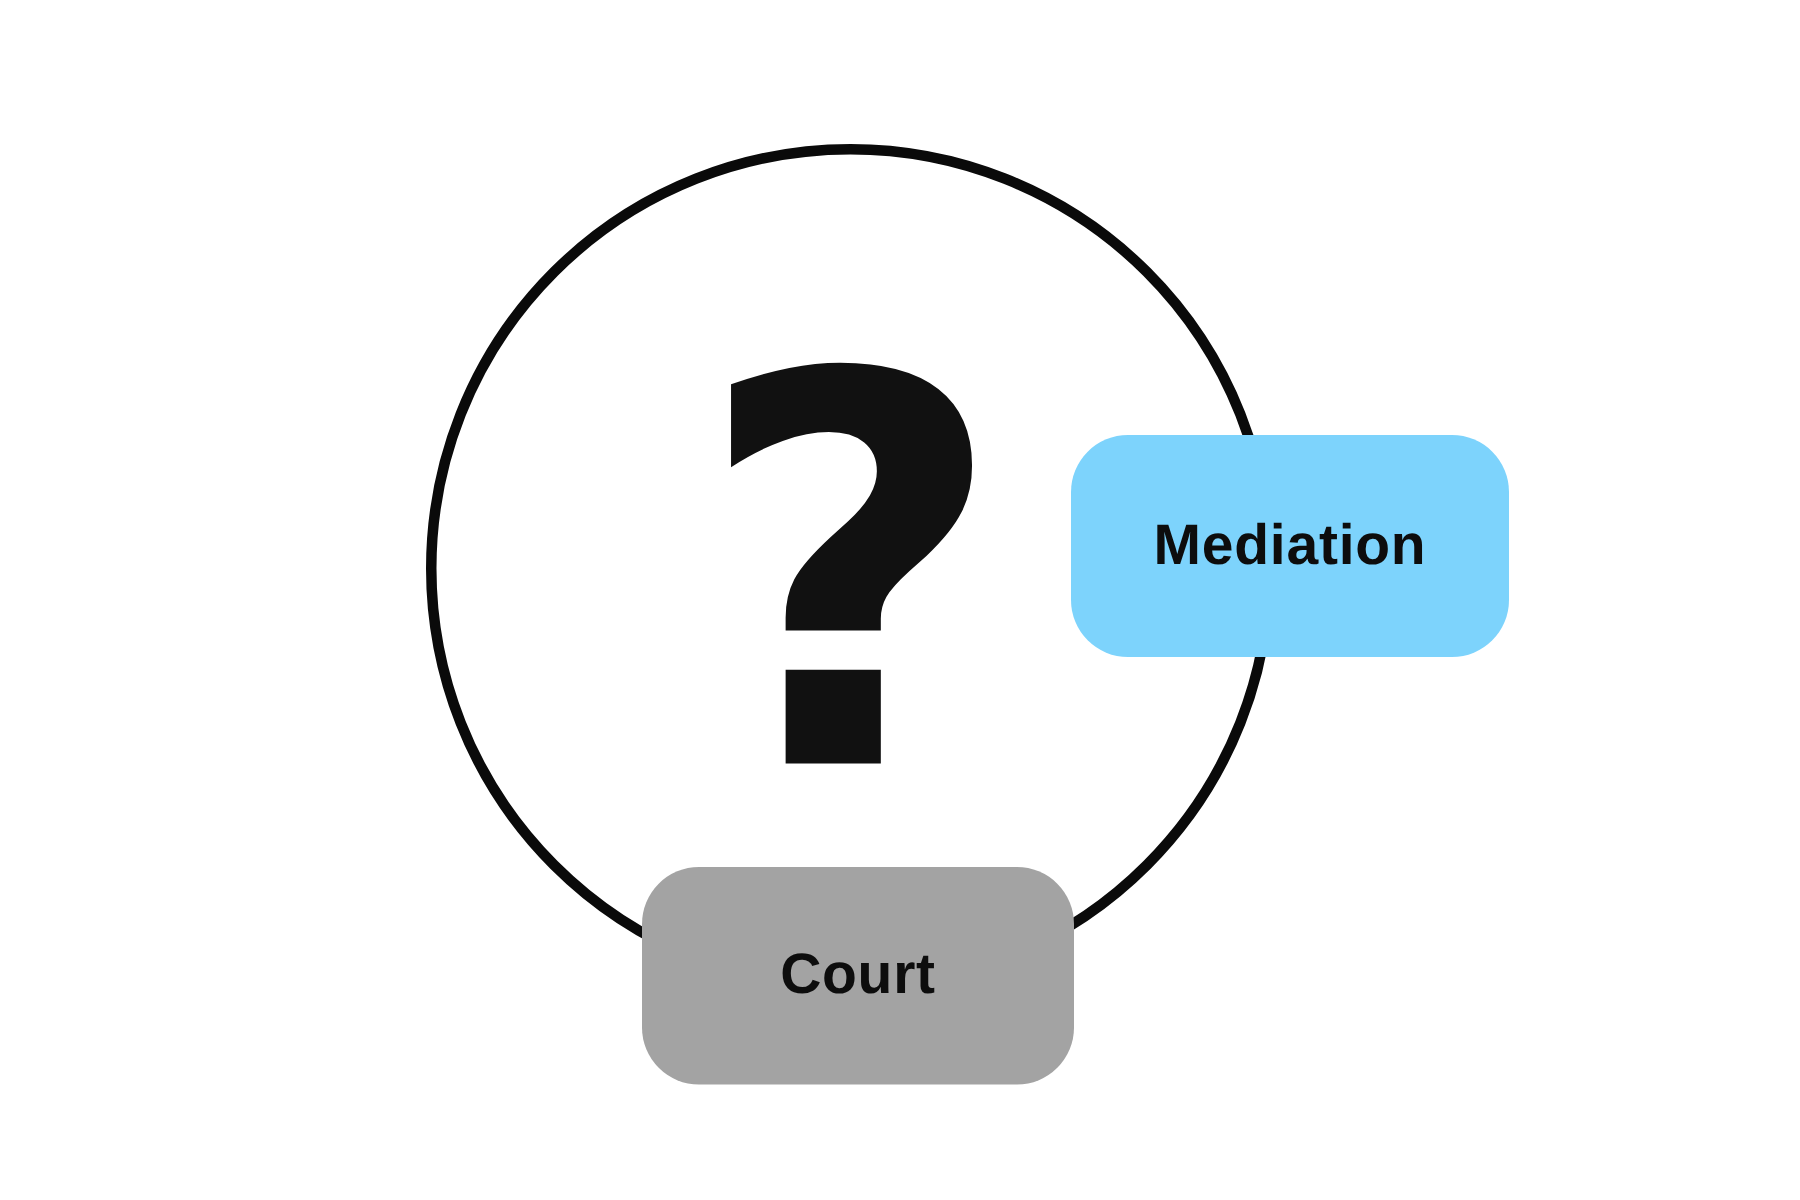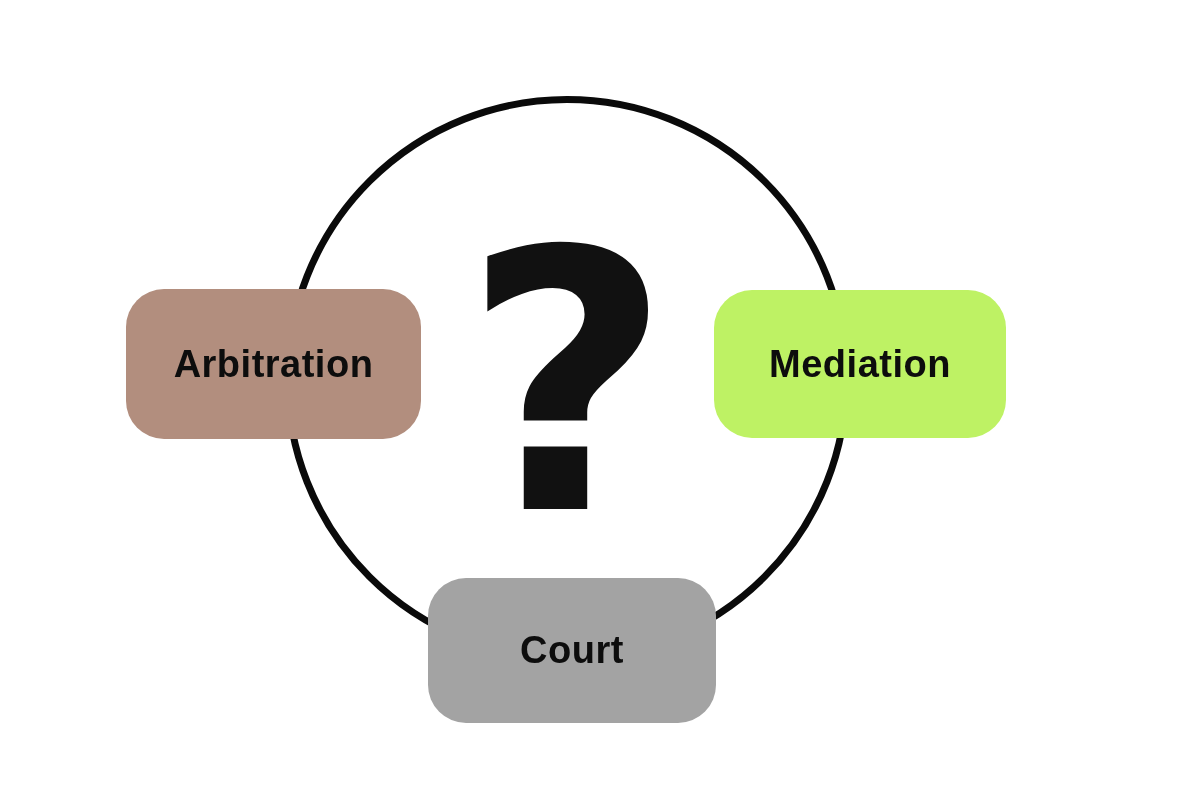--- a/index.html
+++ b/index.html
@@ -94,25 +94,22 @@
 <body>
 
 <div class="canvas">
 
   <div class="decision-circle"></div>
 
   <div class="qmark-wrap">
     <span class="qmark">?</span>
   </div>
 
-  <div class="node node-arbitration" style="background-color: rgb(178, 142, 126);">
-    <span class="node-label">Arbitration</span>
-  </div>
 
-  <div class="node node-mediation" style="background-color: #bef264;">
+  <div class="node node-mediation" style="background-color: #7dd3fc;">
     <span class="node-label">Mediation</span>
   </div>
 
   <div class="node node-court" style="background-color: #a3a3a3;">
     <span class="node-label">Court</span>
   </div>
 
 </div>
 
 </body></html>

